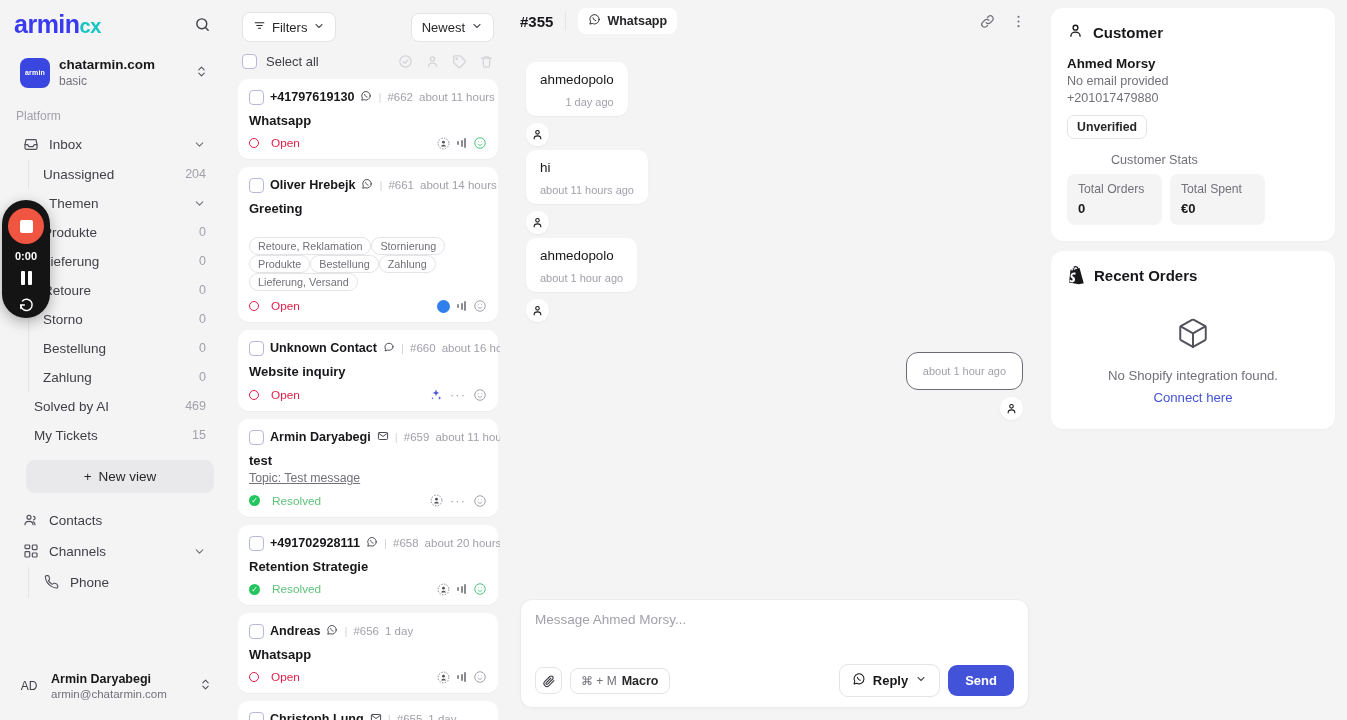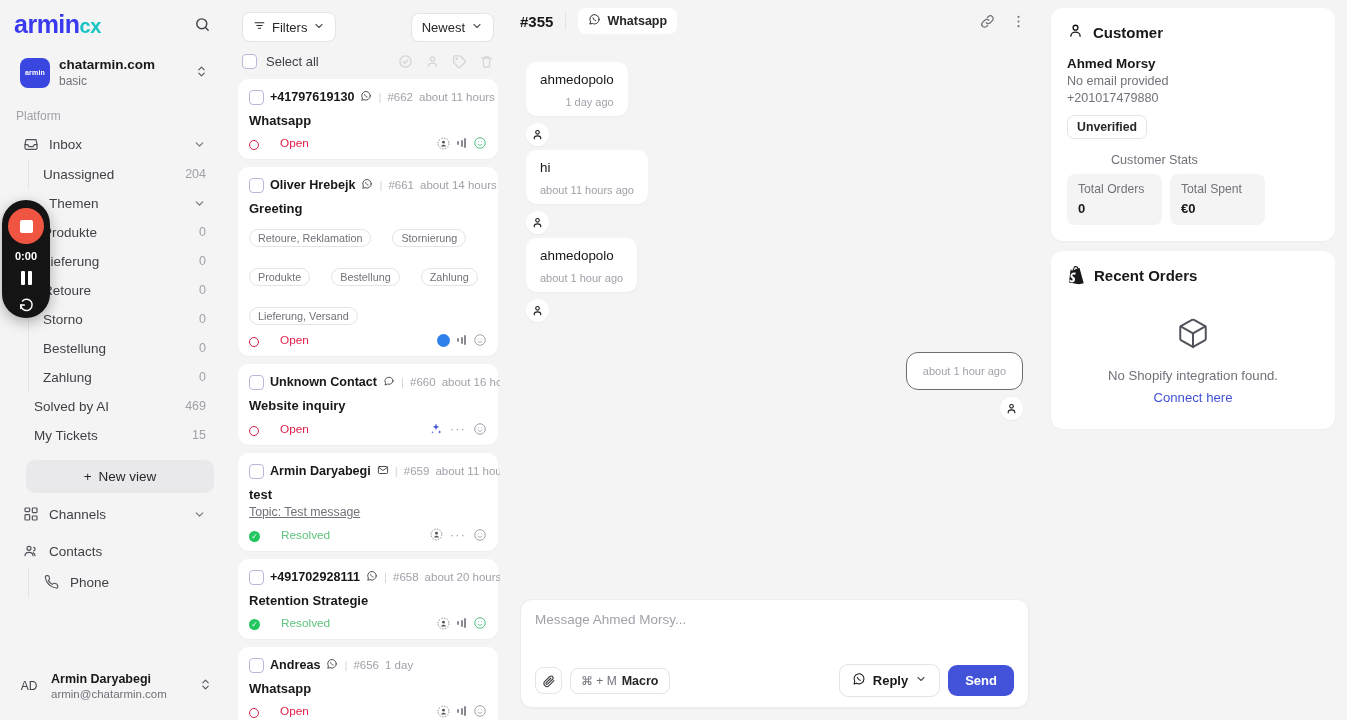--- a/index.html
+++ b/index.html
@@ -129,27 +129,27 @@
   .conv {
     background: #fff; border-radius: 11px; padding: 9px 11px 9px 11px;
     cursor: pointer; box-shadow: 0 1px 1px rgba(0,0,0,.03);
   }
   .conv-top { display: flex; align-items: center; gap: 6px; white-space: nowrap; }
   .conv-name { font-size: 12.6px; font-weight: 700; color: #18181b; }
   .conv-meta { font-size: 11.5px; color: #a1a1aa; }
   .conv-sep { color: #d4d4d8; font-size: 11.5px; }
   .conv-subject { font-size: 13px; font-weight: 700; color: #18181b; margin-top: 7px; }
   .conv-preview { font-size: 12.3px; color: #71717a; margin-top: 3px; text-decoration: underline; }
-  .tag-wrap { display: flex; flex-wrap: wrap; gap: 21px; margin-top: 13px; }
+  .tag-wrap { display: flex; flex-wrap: wrap; gap: 0; margin-top: 21px; }
   .tag {
     border: 1px solid #e4e4e7; border-radius: 999px; padding: 2px 8px;
     font-size: 10.8px; color: #71717a; background: #fff; white-space: nowrap;
   }
   .conv-bottom { display: flex; align-items: center; justify-content: space-between; margin-top: 8px; }
-  .status { display: flex; align-items: flex-end; gap: 21px; font-size: 11.8px; }
+  .status { display: flex; align-items: center; gap: 12px; font-size: 11.8px; }
   .status.open { color: #e11d48; }
   .status.resolved { color: #5ec27a; }
   .dot-o { width: 10px; height: 10px; border: 1.6px solid #e11d48; border-radius: 50%; }
   .dot-r { width: 11px; height: 11px; border-radius: 50%; background: #22c55e; color:#fff; font-size:8px; display:flex; align-items:center; justify-content:center; }
   .row-icons { display: flex; align-items: center; gap: 7px; color: #a1a1aa; }
   .row-icons span { display: flex; align-items: center; }
   .av-badge { width: 13px; height: 13px; border-radius: 50%; background: #2f80ed; display: inline-block; }
   .bars { display: inline-flex; align-items: flex-end; gap: 1.5px; height: 10px; }
   .bars i { width: 2px; background: #8a8a92; display: block; border-radius: 1px; }
   .bars i:nth-child(1){height:4px;} .bars i:nth-child(2){height:7px;} .bars i:nth-child(3){height:10px;}
@@ -345,50 +345,50 @@
       <div class="nav-item">
         <span class="label">My Tickets</span>
         <span class="count">15</span>
       </div>
     </div>
 
     <button class="new-view">
       <span>+</span>
       <span>New view</span>
     </button>
+
+    <div class="nav-item" style="margin-top:6px">
+      <span class="nav-ico">
+        <svg width="16" height="16" viewBox="0 0 24 24" fill="none" stroke="currentColor" stroke-width="1.8" stroke-linecap="round" stroke-linejoin="round">
+            <circle cx="9" cy="8" r="3"></circle>
+            <path d="M3 19c0-3 2.7-5 6-5s6 2 6 5"></path>
+            <path d="M16 6.5a2.8 2.8 0 0 1 0 5.4"></path>
+            <path d="M18 19c0-2.3-1-3.6-2.5-4.4"></path>
+          </svg>
+      </span>
+      <span class="label">Contacts</span>
+    </div>
 
     <div class="nav-item">
       <span class="nav-ico">
         <svg width="16" height="16" viewBox="0 0 24 24" fill="none" stroke="currentColor" stroke-width="1.8">
             <rect x="3" y="3" width="7" height="5.5" rx="1.2"></rect>
             <rect x="14" y="3" width="7" height="7" rx="1.2"></rect>
             <rect x="3" y="13" width="7" height="8" rx="1.2"></rect>
             <rect x="14" y="15" width="7" height="6" rx="1.2"></rect>
           </svg>
       </span>
       <span class="label">Channels</span>
       <span class="chev">
         <svg width="13" height="13" viewBox="0 0 24 24" fill="none" stroke="currentColor" stroke-width="2" stroke-linecap="round" stroke-linejoin="round">
             <polyline points="6 9 12 15 18 9"></polyline>
           </svg>
       </span>
     </div>
 
-    <div class="nav-item" style="margin-top:6px">
-      <span class="nav-ico">
-        <svg width="16" height="16" viewBox="0 0 24 24" fill="none" stroke="currentColor" stroke-width="1.8" stroke-linecap="round" stroke-linejoin="round">
-            <circle cx="9" cy="8" r="3"></circle>
-            <path d="M3 19c0-3 2.7-5 6-5s6 2 6 5"></path>
-            <path d="M16 6.5a2.8 2.8 0 0 1 0 5.4"></path>
-            <path d="M18 19c0-2.3-1-3.6-2.5-4.4"></path>
-          </svg>
-      </span>
-      <span class="label">Contacts</span>
-    </div>
-
     <div class="subnav">
       <div class="nav-item">
         <span class="nav-ico">
           <svg width="15" height="15" viewBox="0 0 24 24" fill="none" stroke="currentColor" stroke-width="1.8" stroke-linecap="round" stroke-linejoin="round">
               <path d="M22 16.9v2a2 2 0 0 1-2.2 2 19.8 19.8 0 0 1-8.6-3.1 19.5 19.5 0 0 1-6-6A19.8 19.8 0 0 1 2.1 3.2 2 2 0 0 1 4.1 1h2a2 2 0 0 1 2 1.7c.1 1 .4 1.9.7 2.8a2 2 0 0 1-.5 2.1L7.1 9a16 16 0 0 0 6 6l1.4-1.2a2 2 0 0 1 2.1-.5c.9.3 1.8.6 2.8.7a2 2 0 0 1 1.7 2z"></path>
             </svg>
         </span>
         <span class="label">Phone</span>
       </div>
     </div>

